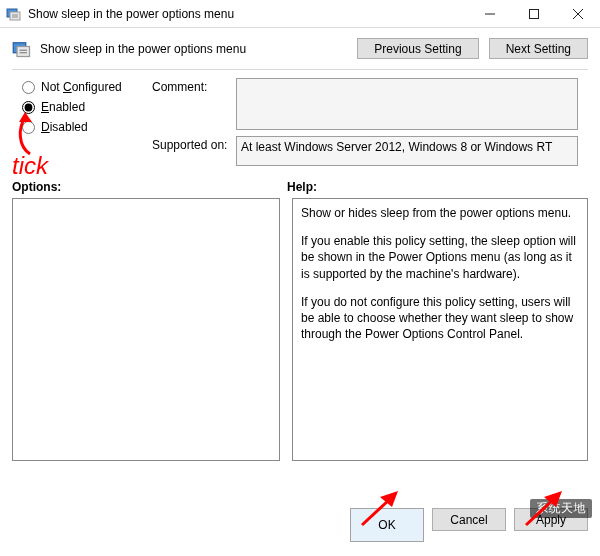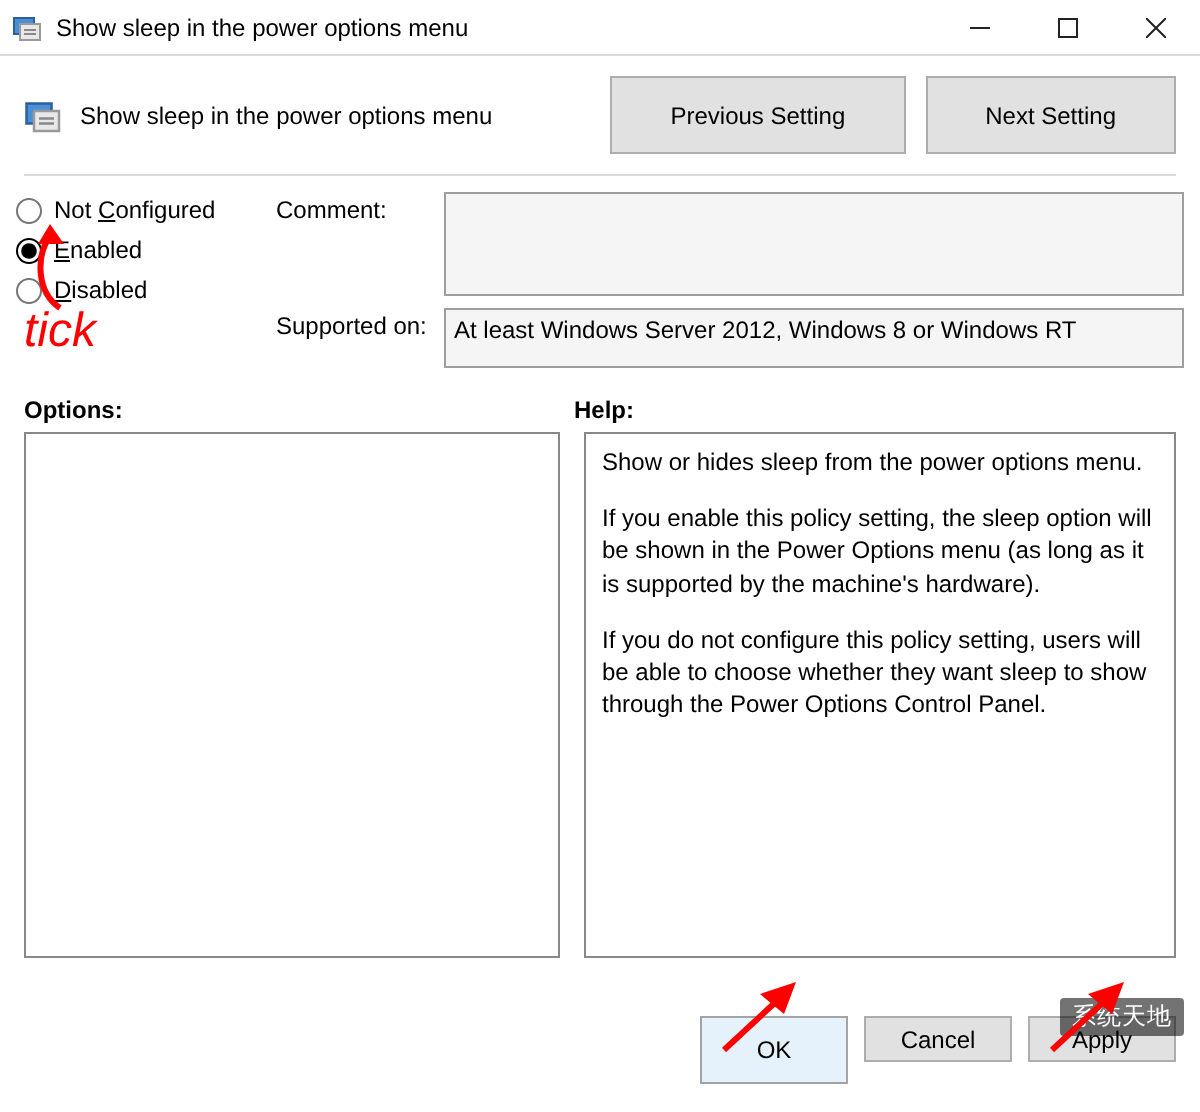--- a/index.html
+++ b/index.html
@@ -47,31 +47,31 @@
   }
   .header-row .hicon {
     width: 20px; height: 20px;
     display: flex; align-items: center; justify-content: center;
   }
   .header-row .htitle { flex: 1; }
   .navbtns { display: flex; gap: 10px; }
   button.std {
     background: #e1e1e1;
     border: 1px solid #adadad;
-    padding: 3px 29px;
+    padding: 3px 16px;
     font: inherit;
     min-width: 92px;
-    height: 39px;
+    height: 21px;
   }
   .hr { border-top: 1px solid #d9d9d9; margin: 10px 12px 8px 12px; }
 
   
   .config-area {
     display: flex;
-    padding: 0 8px;
+    padding: 0 22px;
     gap: 4px;
   }
   .radios {
     width: 126px;
     padding-top: 2px;
   }
   .radio-row {
     display: flex; align-items: center; gap: 4px;
     margin-bottom: 6px;
     position: relative;

